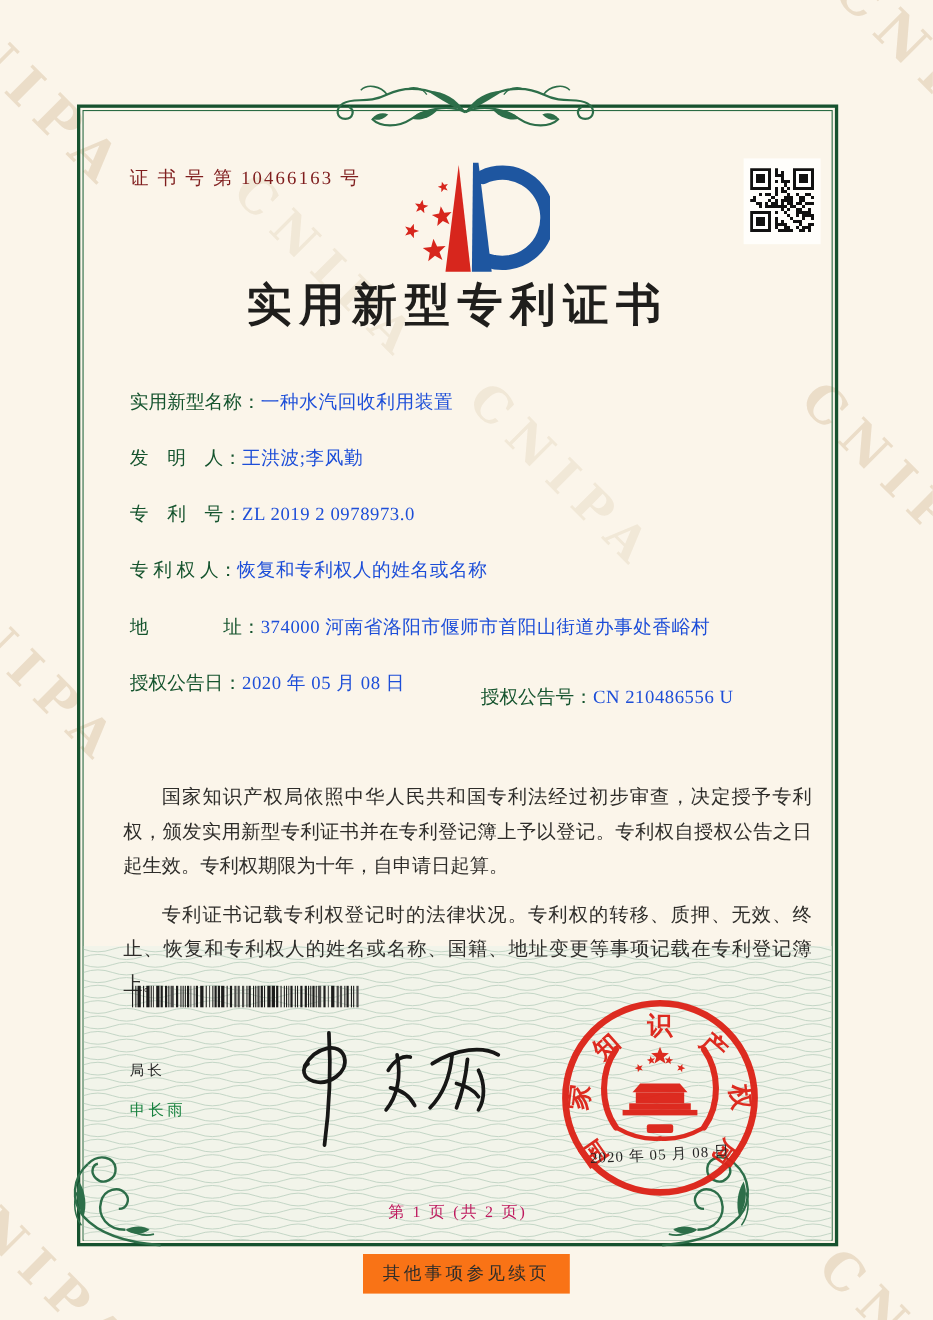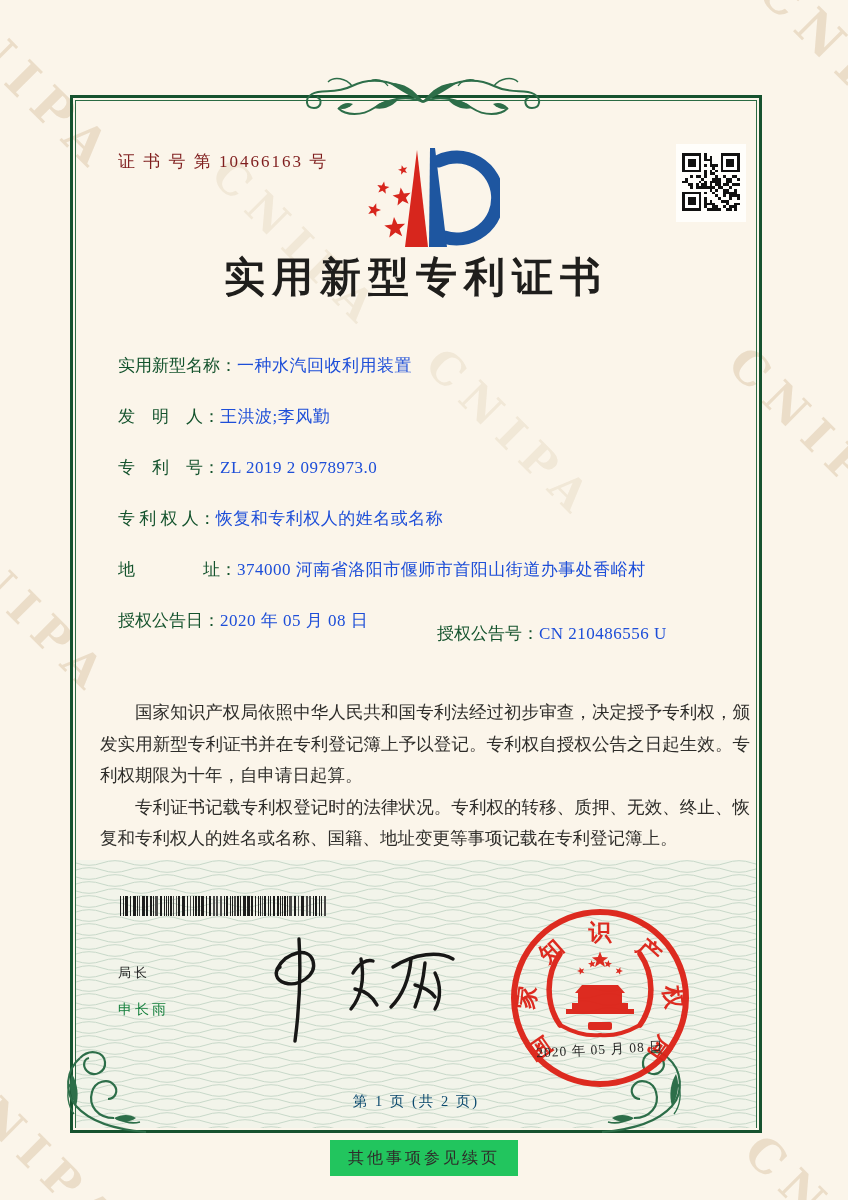--- a/index.html
+++ b/index.html
@@ -48,36 +48,36 @@
   .fields{position:absolute;left:118px;top:354px;width:600px;font-size:17px;}
   .frow{height:51px;position:relative;white-space:nowrap;}
   .flabel{color:#14532d;}
   .fvalue{color:#1d4ed8;letter-spacing:.5px;}
   .grant{position:absolute;left:319px;top:0;margin-top:13px;}
   
   .body-text{
     position:absolute;left:100px;top:697px;width:650px;
     font-size:17.5px;line-height:31.5px;text-align:justify;color:#2e2d2a;
   }
-  .body-text p{margin:0;text-indent:2em;}
+  .body-text p{margin:12px;text-indent:2em;}
   
   .waves{position:absolute;left:76px;top:860px;width:680px;height:268px;}
   
   .barcode{position:absolute;left:120px;top:896px;width:216px;height:20px;}
   .sig-role{position:absolute;left:118px;top:964px;font-size:13px;letter-spacing:3px;color:#222;}
   .sig-name{position:absolute;left:118px;top:1001px;font-size:14px;letter-spacing:3px;color:#15803d;}
   .signature{position:absolute;left:225px;top:933px;width:235px;height:115px;}
   .seal{position:absolute;left:500px;top:898px;width:200px;height:200px;opacity:.96;}
   .page-num{
     position:absolute;left:70px;top:1092px;width:692px;text-align:center;
-    font-size:14.5px;letter-spacing:2px;color:#0c4a6e;
+    font-size:14.5px;letter-spacing:2px;color:#be185d;
   }
   .cont-box{
     position:absolute;left:330px;top:1140px;width:188px;height:36px;
-    background:#22c55e;display:flex;align-items:center;justify-content:center;
+    background:#f97316;display:flex;align-items:center;justify-content:center;
     font-size:16px;letter-spacing:3px;color:#2e2d2a;
   }
   
   .fill-red{fill:var(--logo-red);}
   .fill-blue{fill:var(--logo-blue);}
   .stroke-blue{stroke:var(--logo-blue);fill:none;}
   .fill-seal{fill:var(--seal-red);}
   .stroke-seal{stroke:var(--seal-red);fill:none;}
   .flourish{color:var(--flourish-green);}
   text{user-select:none;}

